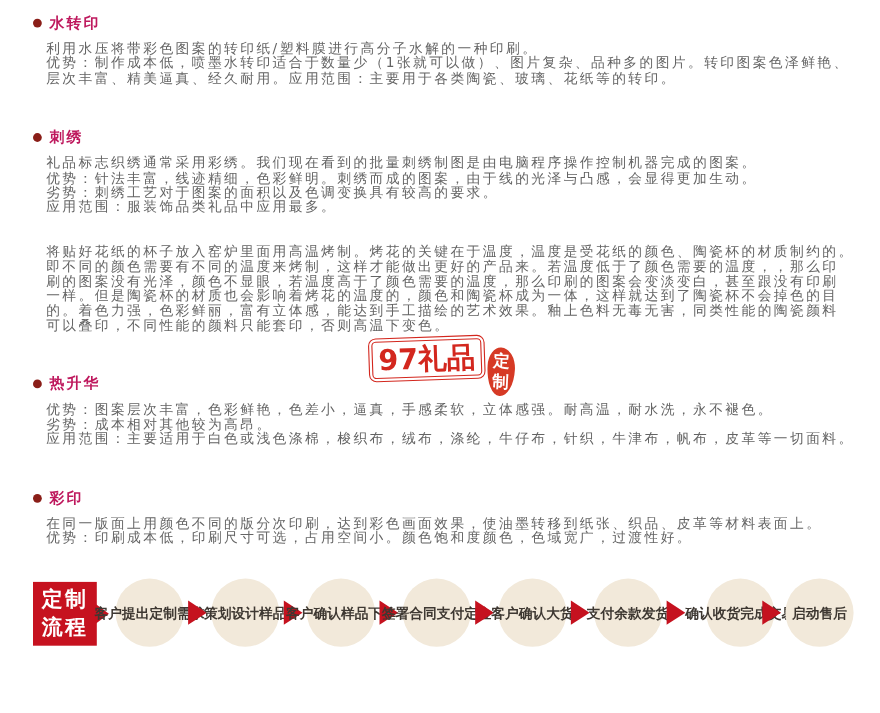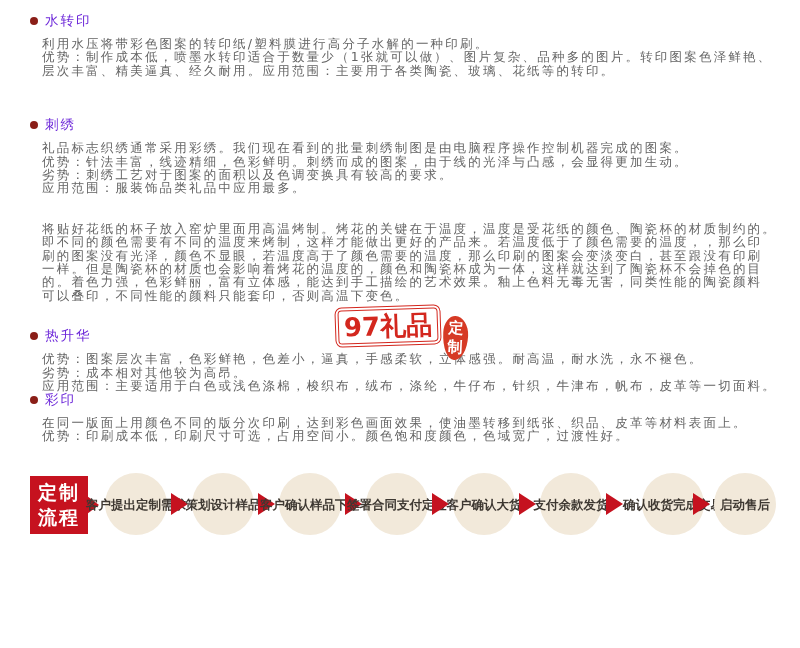--- a/index.html
+++ b/index.html
@@ -8,24 +8,24 @@
     width:800px;height:648px;
     box-sizing:border-box;
     padding-top:14px;
     overflow:hidden;
     background:#ffffff;
     font-family:"DejaVu Sans","Liberation Sans",sans-serif;
   }
   
   .sec-head{display:flex;align-items:center;gap:7px;padding-left:30px;height:14px;}
   .bullet{width:8px;height:8px;border-radius:50%;background:#8a1e18;flex:0 0 auto;}
-  .sec-title{font-size:13.5px;font-weight:normal;letter-spacing:2px;color:#6d28d9;white-space:nowrap;text-align:center;}
+  .sec-title{font-size:13.5px;font-weight:bold;letter-spacing:2px;color:#be185d;white-space:nowrap;text-align:center;}
   .sec-body{margin:9px 0 0 42px;}
   .bline{font-size:12.5px;line-height:13.4px;letter-spacing:2.2px;color:#646464;white-space:nowrap;}
-  .s2{margin-top:41px}.s3{margin-top:27px}.s4{margin-top:27px}.s5{}
+  .s2{margin-top:41px}.s3{margin-top:27px}.s4{margin-top:40px}.s5{margin-top:40px}
   
   .wm-box{
     position:absolute;left:335px;top:306px;
     width:98px;height:32px;
     border:4px double #d3271e;border-radius:7px;
     color:#d3271e;font-size:26px;font-weight:bold;letter-spacing:0px;
     display:flex;align-items:center;justify-content:center;
     transform:rotate(-2deg);background:rgba(255,255,255,0.55);
     white-space:nowrap;
   }

